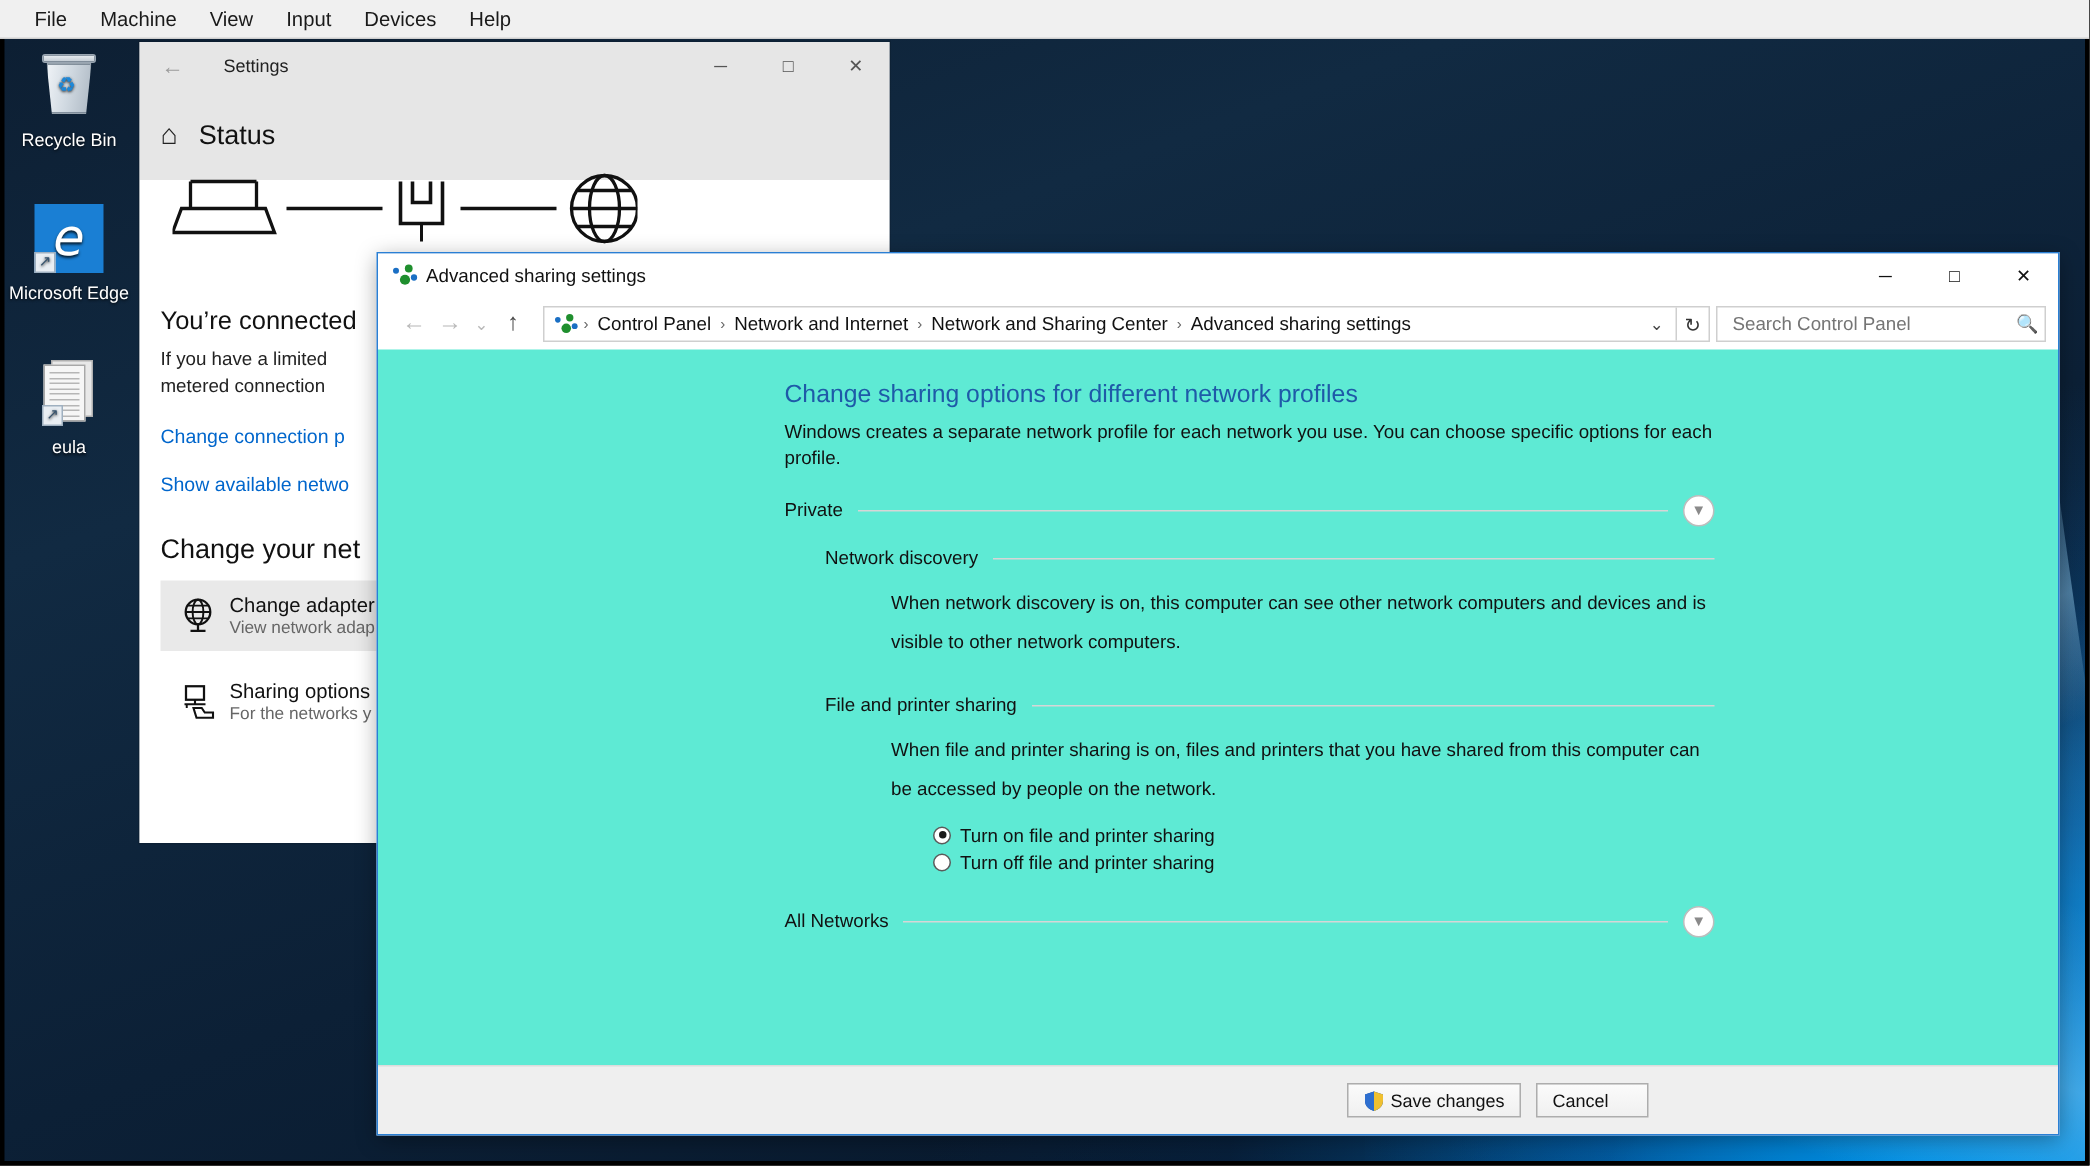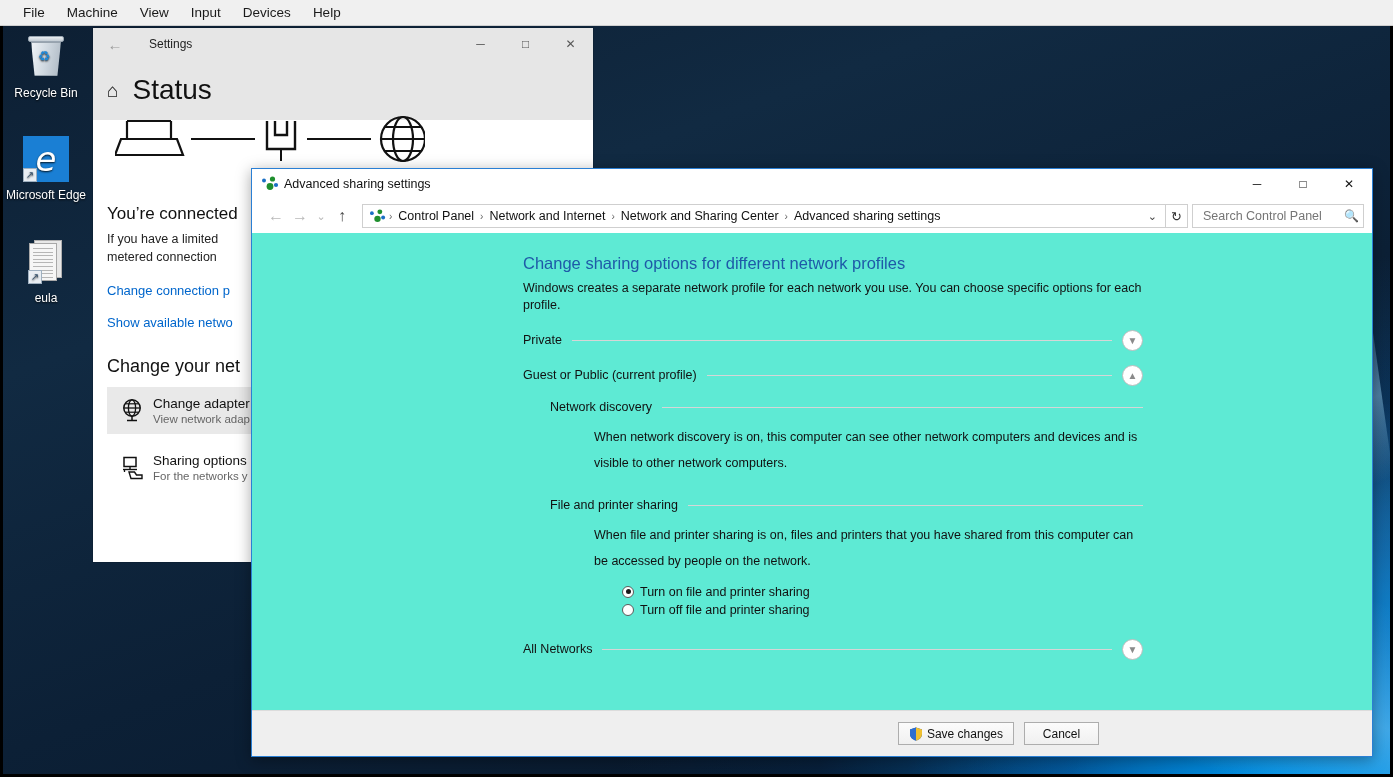--- a/index.html
+++ b/index.html
@@ -174,21 +174,21 @@
     position: absolute; top: 0; height: 32px;
     display: flex; align-items: center; justify-content: center;
     width: 45px; color: #555; font-size: 12px;
   }
   #settings-header {
     height: 60px; background: #e6e6e6;
     display: flex; align-items: center;
     padding-left: 14px;
   }
   #settings-home-icon { font-size: 19px; color: #222; margin-right: 14px; line-height: 1; }
-  #settings-page-title { font-size: 28px; color: #111; font-weight: 400; }
+  #settings-page-title { font-size: 18px; color: #111; font-weight: 400; }
 
   #settings-body {
     position: relative;
     background: #fff;
     height: 442px;
     padding: 0 14px;
   }
   #net-diagram {
     position: relative; height: 80px;
   }
@@ -275,21 +275,21 @@
   .crumb-sep { color: #666; font-size: 10px; padding: 0 3px; flex: 0 0 auto; }
   .crumb-spacer { flex: 1 1 auto; }
   .crumb-caret { color: #444; font-size: 11px; padding: 0 8px; }
   #refresh-btn {
     width: 22px; height: 22px;
     display: flex; align-items: center; justify-content: center;
     color: #333; font-size: 13px; flex: 0 0 auto;
     border-left: 1px solid #cfcfcf;
   }
   #cp-search {
-    width: 172px; height: 24px;
+    width: 220px; height: 24px;
     border: 1px solid #cfcfcf;
     display: flex; align-items: center;
     padding: 0 4px 0 8px;
     flex: 0 0 auto;
   }
   #cp-search-input {
     border: 0; outline: 0;
     font-size: 12.5px; color: #8c8c8c;
     font-family: "Liberation Sans", sans-serif;
     width: 100%; background: transparent;
@@ -362,21 +362,21 @@
     background: #efefef;
     border-top: 1px solid #dcdcdc;
     display: flex; align-items: center; justify-content: flex-end;
     padding-right: 273px;
   }
   .cp-button {
     min-width: 75px; height: 23px;
     background: linear-gradient(#fbfbfb, #f0f0f0);
     border: 1px solid #adadad;
     font-size: 12px; color: #111;
-    display: flex; align-items: center; justify-content: center;
+    display: flex; align-items: center; justify-content: space-between;
     margin-left: 10px;
     padding: 0 10px;
     font-family: "Liberation Sans", sans-serif;
   }
   .shield {
     width: 14px; height: 14px; margin-right: 4px;
     position: relative; flex: 0 0 auto;
   }
 </style>
 </head>
@@ -586,25 +586,20 @@
 
         <div id="cp-heading">Change sharing options for different network profiles</div>
         <div id="cp-subtext">Windows creates a separate network profile for each network you use. You can choose specific options for each profile.</div>
 
         <div class="profile-row">
           <span class="profile-name">Private</span>
           <span class="profile-rule"></span>
           <span class="chev-btn">▼</span>
         </div>
 
-        <div class="profile-row">
-          <span class="profile-name">Guest or Public (current profile)</span>
-          <span class="profile-rule"></span>
-          <span class="chev-btn">▲</span>
-        </div>
 
         <div class="sub-section">
           <div class="sub-head-row">
             <span class="sub-head">Network discovery</span>
             <span class="sub-rule"></span>
           </div>
           <div class="sub-desc">When network discovery is on, this computer can see other network computers and devices and is visible to other network computers.</div>
         </div>
 
         <div class="sub-section" style="margin-top:22px;">

